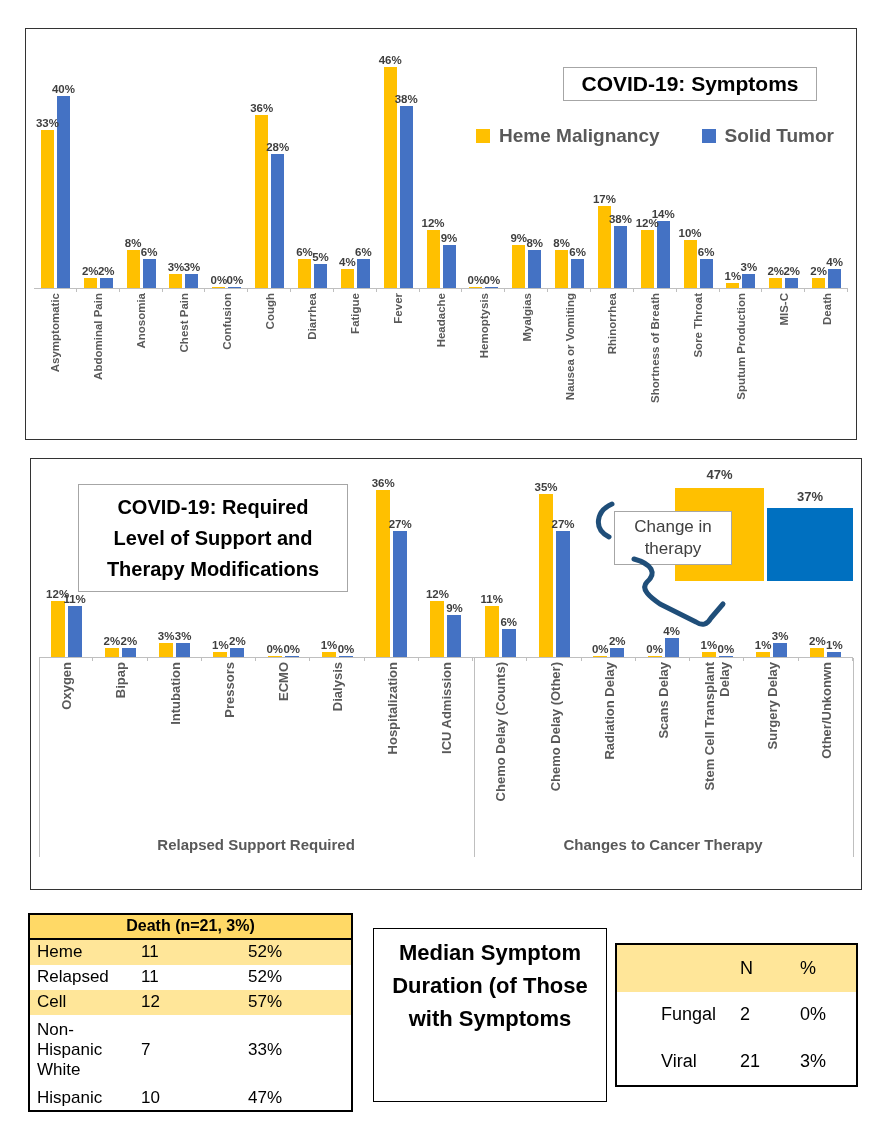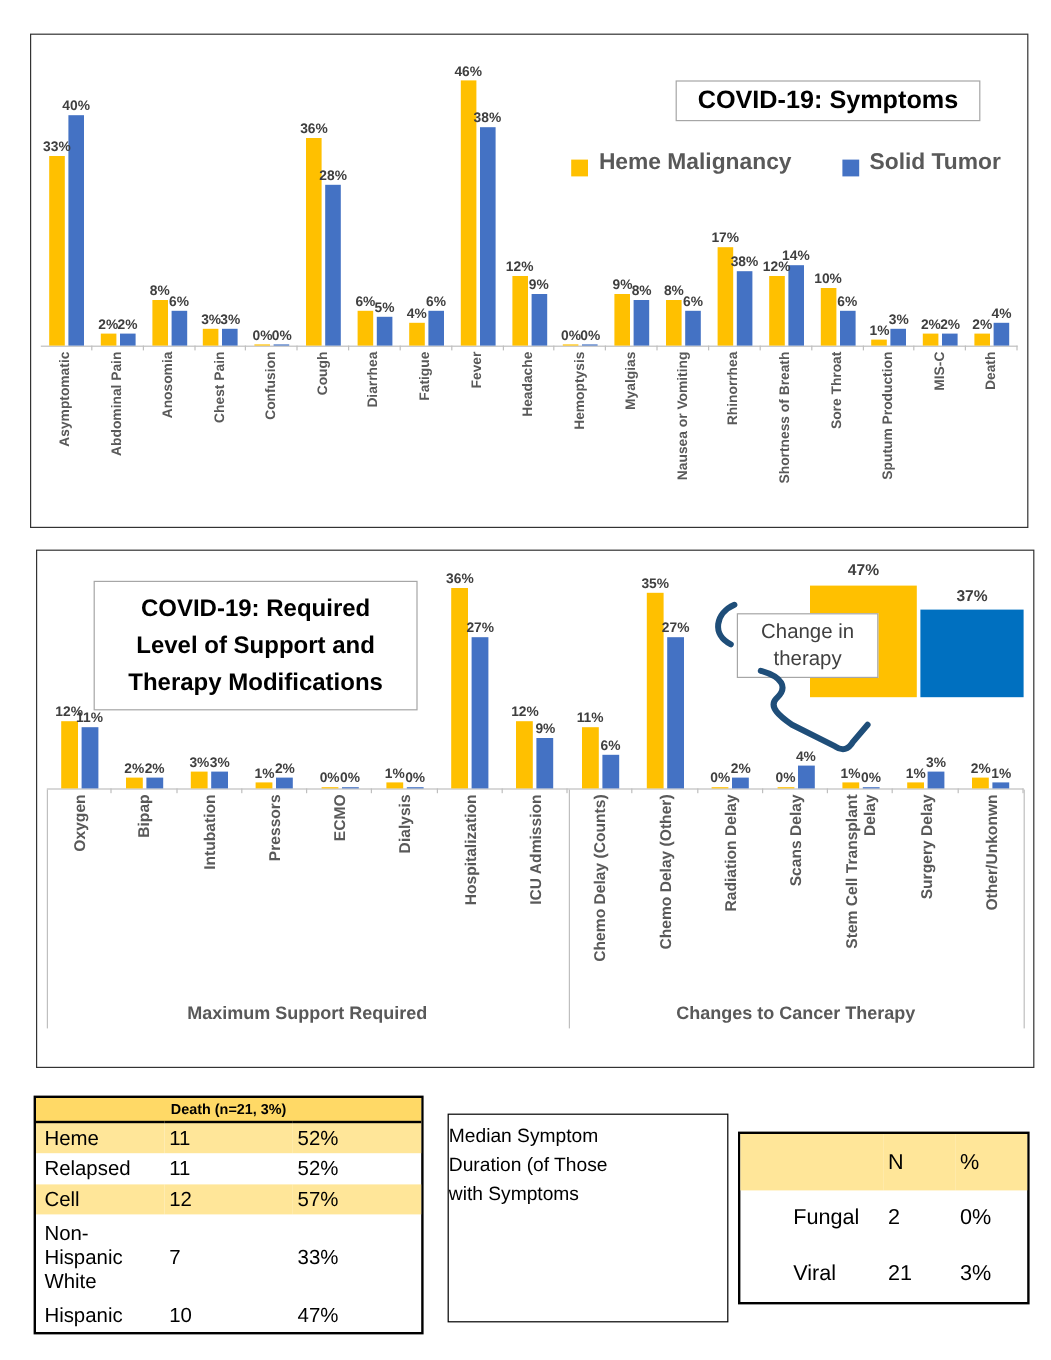--- a/index.html
+++ b/index.html
@@ -30,21 +30,21 @@
   .chart2 .xlabel{width:160px;font-size:13px;line-height:15px}
 
   
   .titlebox{position:absolute;background:#fff;border:1.5px solid #a6a6a6;display:flex;
             align-items:center;justify-content:center;text-align:center;font-weight:bold;
             white-space:pre-line;z-index:3}
   .title1{left:537px;top:38px;width:252px;height:32px;font-size:21px}
   .title2{left:47px;top:25px;width:268px;height:106px;font-size:20px;line-height:1.55}
   .legend{position:absolute;top:96px;left:380px;right:22px;display:flex;justify-content:flex-end;
           gap:42px;font-weight:bold;font-size:19px;color:#595959;align-items:center}
-  .legend .item{display:flex;align-items:flex-end;gap:9px}
+  .legend .item{display:flex;align-items:center;gap:9px}
   .legend .sq{width:14px;height:14px;display:inline-block}
 
   
   .group-row{position:absolute;left:8px;right:8px;top:372px;height:26px;display:flex;
              font-weight:bold;font-size:15px;color:#595959}
   .group{display:flex;align-items:center;justify-content:center}
   .g1{flex:8}.g2{flex:7}
   .vline{position:absolute;top:199px;height:199px;width:0;border-left:1px solid #bfbfbf}
   .vl-a{left:8px}.vl-b{left:443px}.vl-c{left:822px}
 
@@ -59,32 +59,32 @@
            border:1.5px solid #a6a6a6;display:flex;align-items:center;justify-content:center;
            text-align:center;font-size:17px;color:#404040;line-height:1.3;white-space:pre-line;z-index:3}
   .brace-svg{position:absolute;left:0;top:0;z-index:4;pointer-events:none}
 
   
   .tbl{position:absolute;border:2px solid #000;box-sizing:border-box}
   .death-tbl{left:28px;top:913px;width:325px;height:199px;font-size:17px}
   .coinf-tbl{left:615px;top:943px;width:243px;height:144px;font-size:18px}
   table{width:100%;height:100%;border-collapse:collapse;table-layout:fixed}
   td{padding:1px 4px;vertical-align:middle}
-  .th-gold{background:#FFD966;font-weight:bold;text-align:center;border-bottom:2px solid #000;font-size:12px}
+  .th-gold{background:#FFD966;font-weight:bold;text-align:center;border-bottom:2px solid #000;font-size:16px}
   .hl{background:#FFE699}
   .death-tbl td.lab{padding-left:7px}
   .death-tbl td.num{width:68px}
   .death-tbl td.pct{width:72px}
   .coinf-tbl .th-gold{font-size:19px;border-bottom-width:1.5px}
   .coinf-tbl td.lab{padding-left:44px}
   .coinf-tbl td.c{text-align:left;width:52px}
 
   .durbox{position:absolute;left:373px;top:928px;width:234px;height:174px;border:1.5px solid #000;
           box-sizing:border-box;padding-top:7px}
-  .durbox .dtitle{font-weight:normal;font-size:16px;white-space:pre-line;line-height:1.5}
+  .durbox .dtitle{font-weight:bold;font-size:22px;text-align:center;white-space:pre-line;line-height:1.5}
   .durbox .dlines{font-size:17px;padding:4px 0 0 13px;line-height:1.68;white-space:pre-line}
 </style>
 </head>
 <body>
 
 <div class="chartbox chart1">
   <div class="plot" id="plot1">
       <div class="cat">
         <div class="bars">
           <div class="barwrap">
@@ -546,21 +546,21 @@
       </div>
     </div>
   <div class="titlebox title2">COVID-19: Required
 Level of Support and
 Therapy Modifications</div>
 
   <div class="vline vl-a"></div>
   <div class="vline vl-b"></div>
   <div class="vline vl-c"></div>
   <div class="group-row">
-    <div class="group g1">Maximum Support Required</div>
+    <div class="group g1">Relapsed Support Required</div>
     <div class="group g2">Changes to Cancer Therapy</div>
   </div>
 
   <div class="blk blk1" style="background: rgb(255, 192, 0);"></div>
   <div class="blk blk2" style="background: rgb(0, 112, 192);"></div>
   <div class="blk-label bl1">47%</div>
   <div class="blk-label bl2">37%</div>
   <div class="ann-box">Change in
 therapy</div>
   <svg class="brace-svg" width="830" height="430" viewBox="0 0 830 430">

